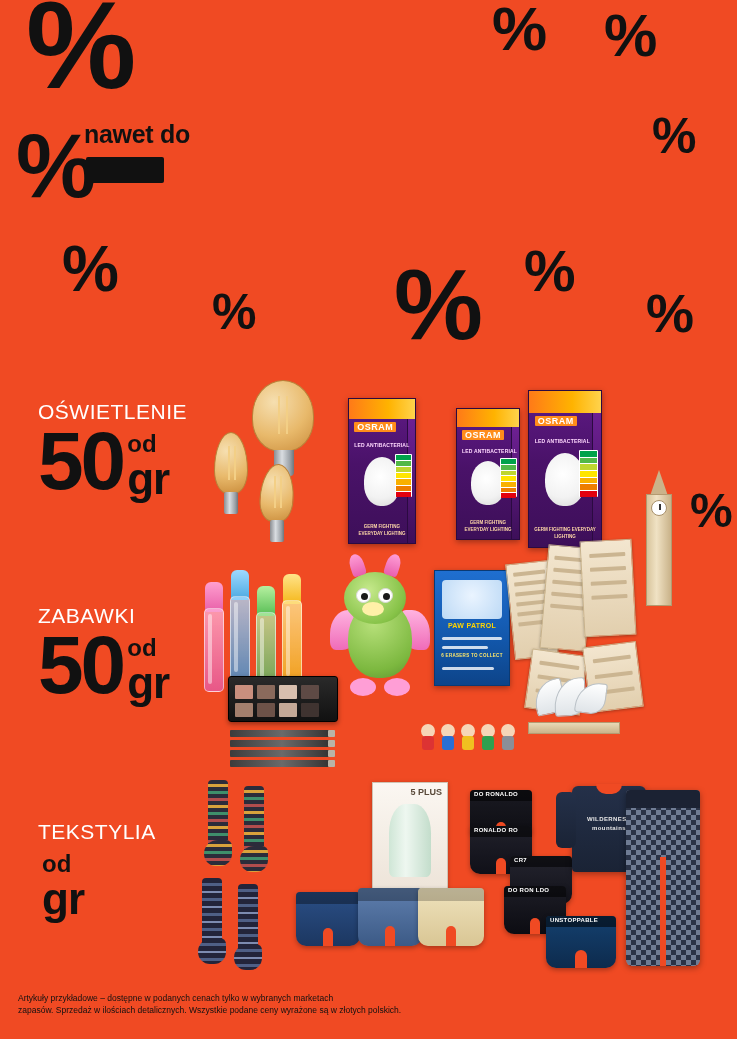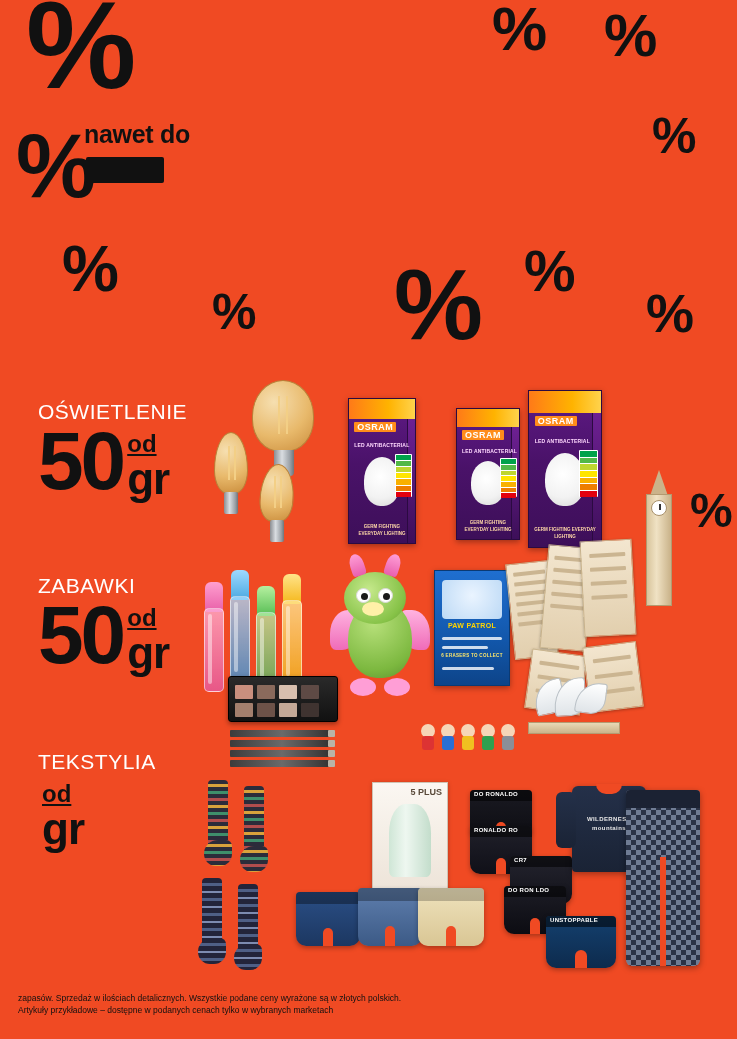--- a/index.html
+++ b/index.html
@@ -89,21 +89,20 @@
     display: flex;
     flex-direction: column;
     margin-left: 4px;
     margin-top: 6px;
   }
   .price-od {
     font-size: 24px;
     font-weight: bold;
     color: #111;
     line-height: 1;
-    text-decoration: underline;
   }
   .price-gr {
     font-size: 44px;
     font-weight: bold;
     color: #111;
     line-height: 0.95;
     margin-top: 2px;
     letter-spacing: -1px;
   }
 
@@ -608,21 +607,21 @@
       <i style="background:#bfd630"></i>
         <i style="background:#ffe500"></i>
       <i style="background:#f9b000"></i>
         <i style="background:#ee7d00"></i>
       <i style="background:#e3000f"></i>
     </div>
     <div class="bottomtxt">GERM FIGHTING
 EVERYDAY LIGHTING</div>
   </div>
 
-  <div class="cat" style="top:574px;">
+  <div class="cat" style="top:604px;">
     <div class="cat-name">ZABAWKI</div>
     <div class="price-row">
       <div class="price-num">50</div>
       <div class="price-unit">
         <div class="price-od">od</div>
         <div class="price-gr">gr</div>
       </div>
     </div>
   </div>
 
@@ -760,21 +759,21 @@
       <div class="base"></div>
     </div>
 
     <div class="bigben" style="left:126px; top:-70px; width:52px; height:152px;">
       <div class="spire"></div>
       <div class="tower"></div>
       <div class="clock"></div>
     </div>
   </div>
 
-  <div class="cat" style="top:750px;">
+  <div class="cat" style="top:820px;">
     <div class="cat-name">TEKSTYLIA</div>
     <div class="price-row">
       <div class="price-unit">
         <div class="price-od">od</div>
         <div class="price-gr">gr</div>
       </div>
     </div>
   </div>
 
   <div class="art" style="left:198px; top:780px; width:96px; height:190px;">
@@ -854,17 +853,17 @@
       <span>WILDERNESS</span><br>
       <span>mountains</span>
     </div>
   </div>
   <div class="pyj-pants" style="left:626px; top:790px; width:74px; height:176px;">
     <div class="waist"></div>
     <div class="split"></div>
   </div>
 
   <div class="footer">
+    <div>Artykuły przykładowe – dostępne w podanych cenach tylko w wybranych marketach</div>
     <div>zapasów. Sprzedaż w ilościach detalicznych. Wszystkie podane ceny wyrażone są w złotych polskich.</div>
-    <div>Artykuły przykładowe – dostępne w podanych cenach tylko w wybranych marketach</div>
   </div>
 
 </div>
 
 </body></html>

